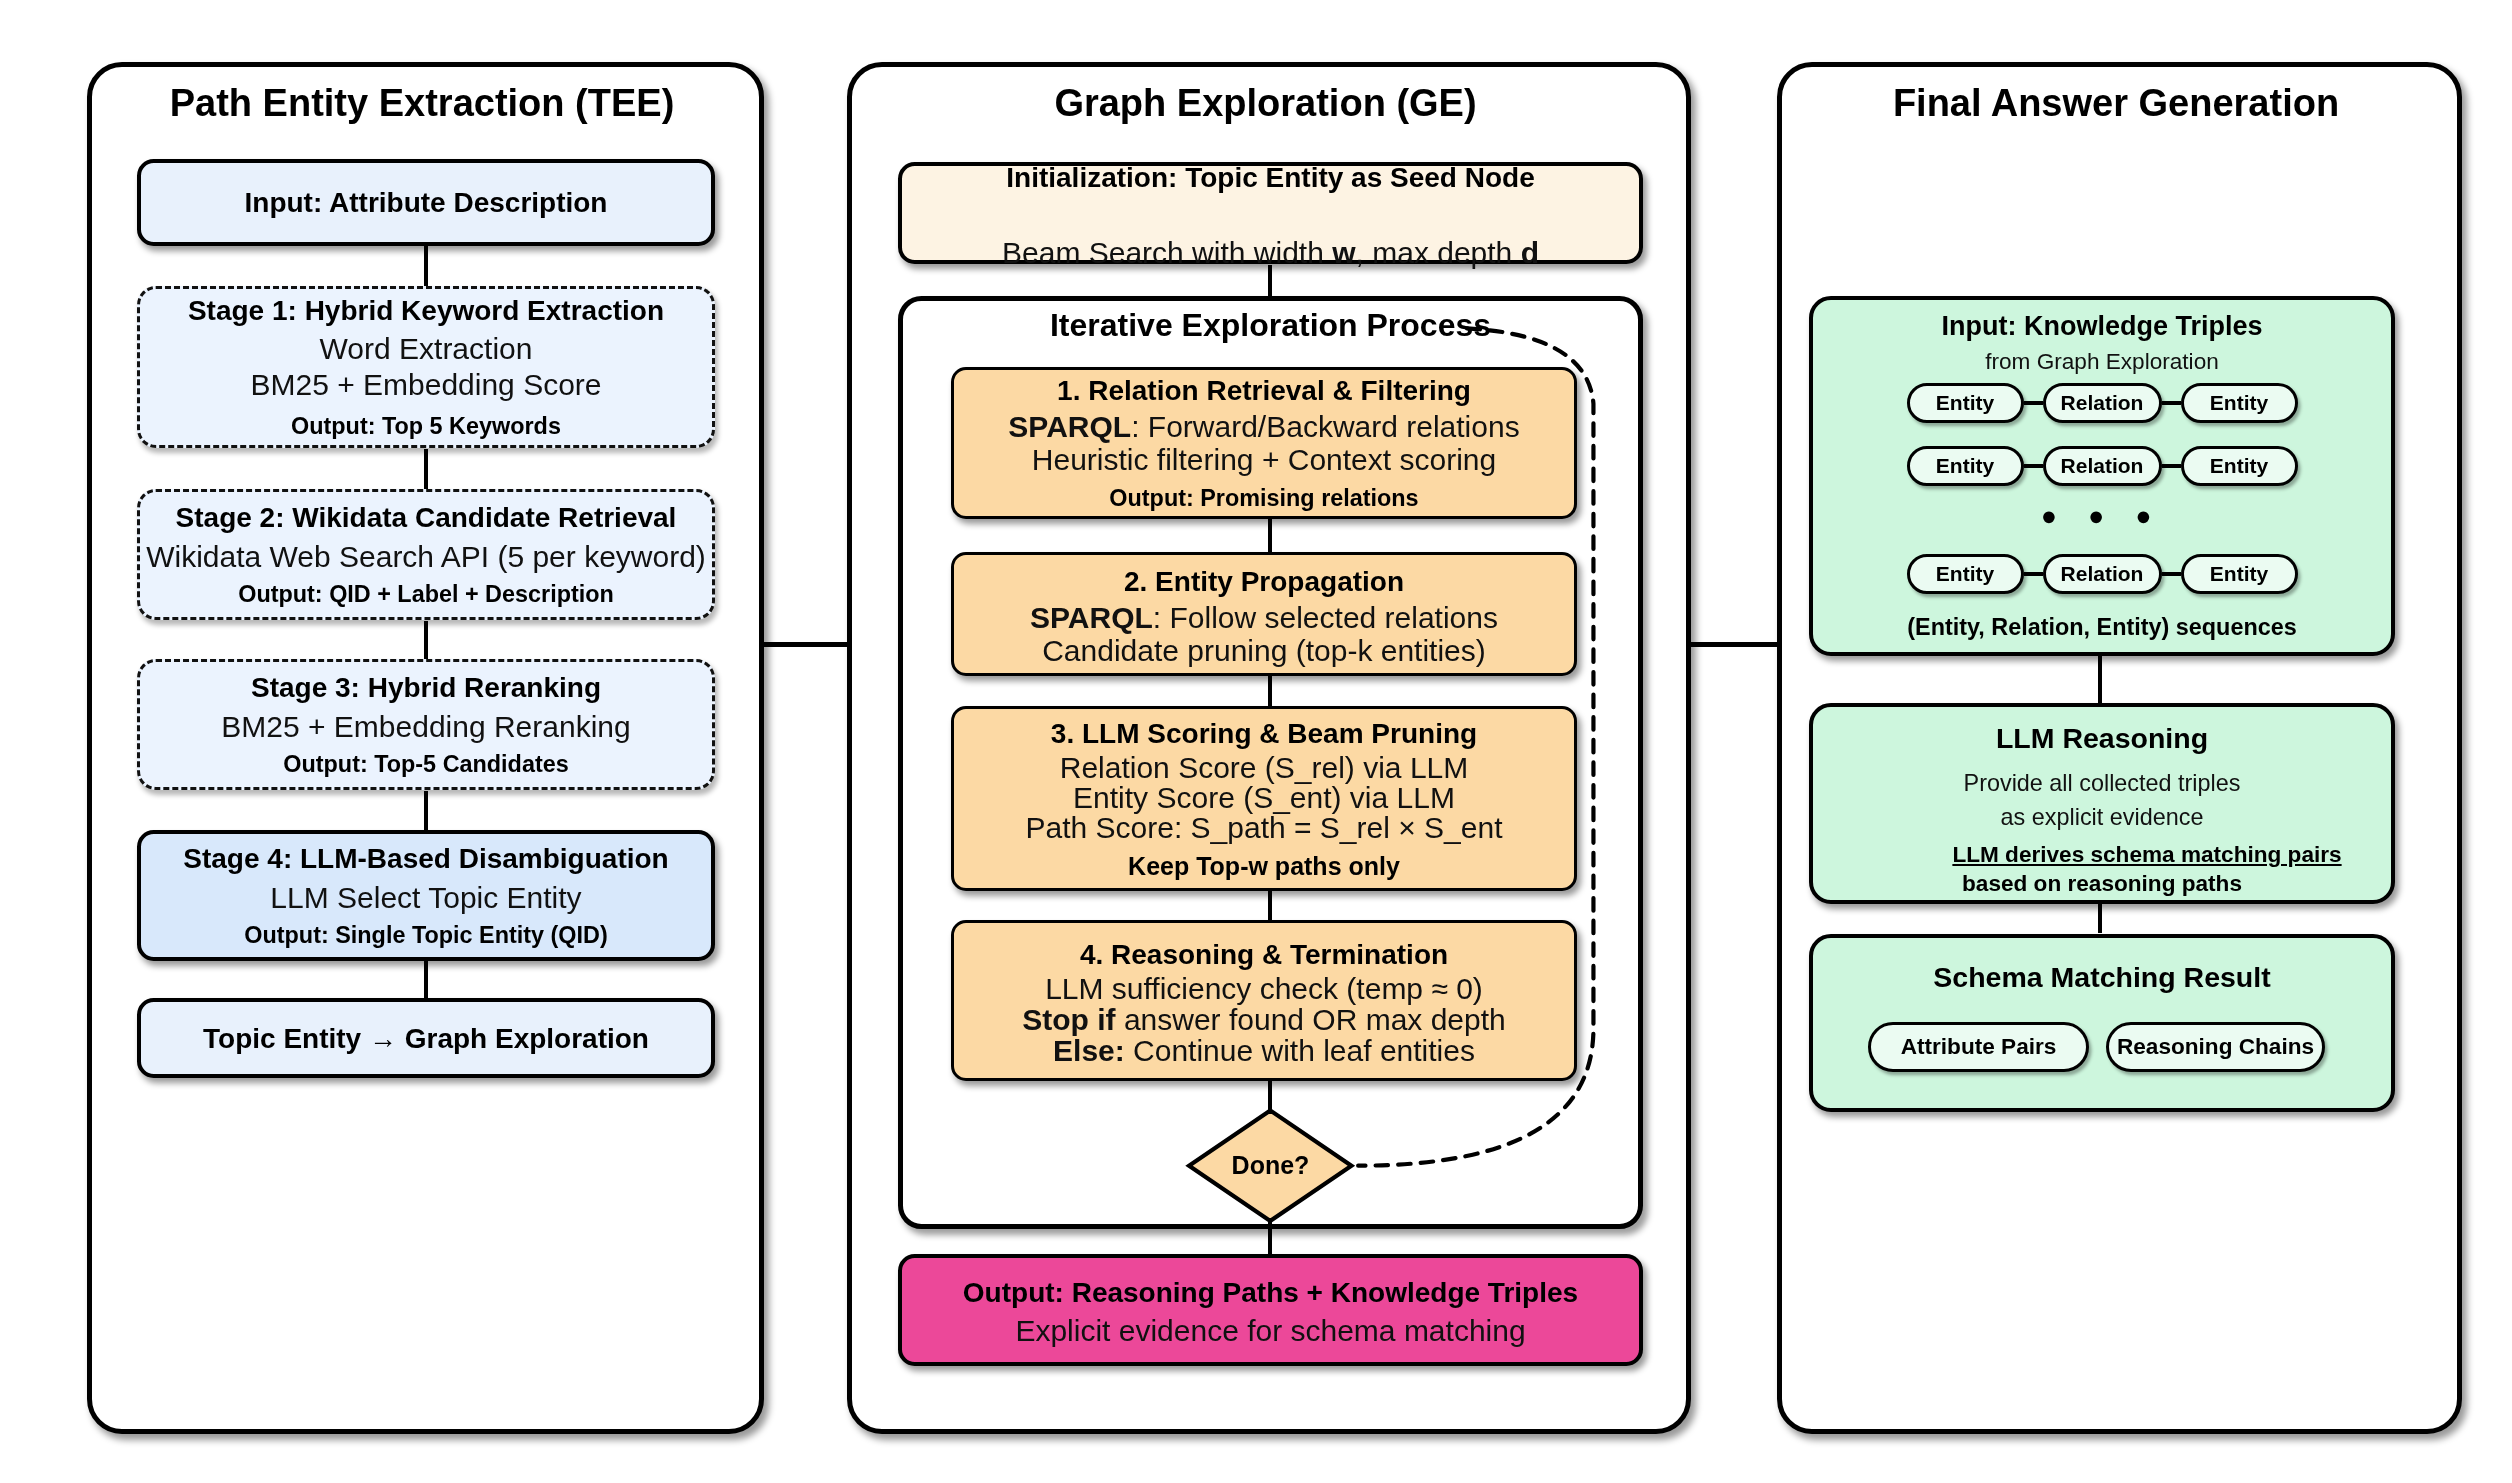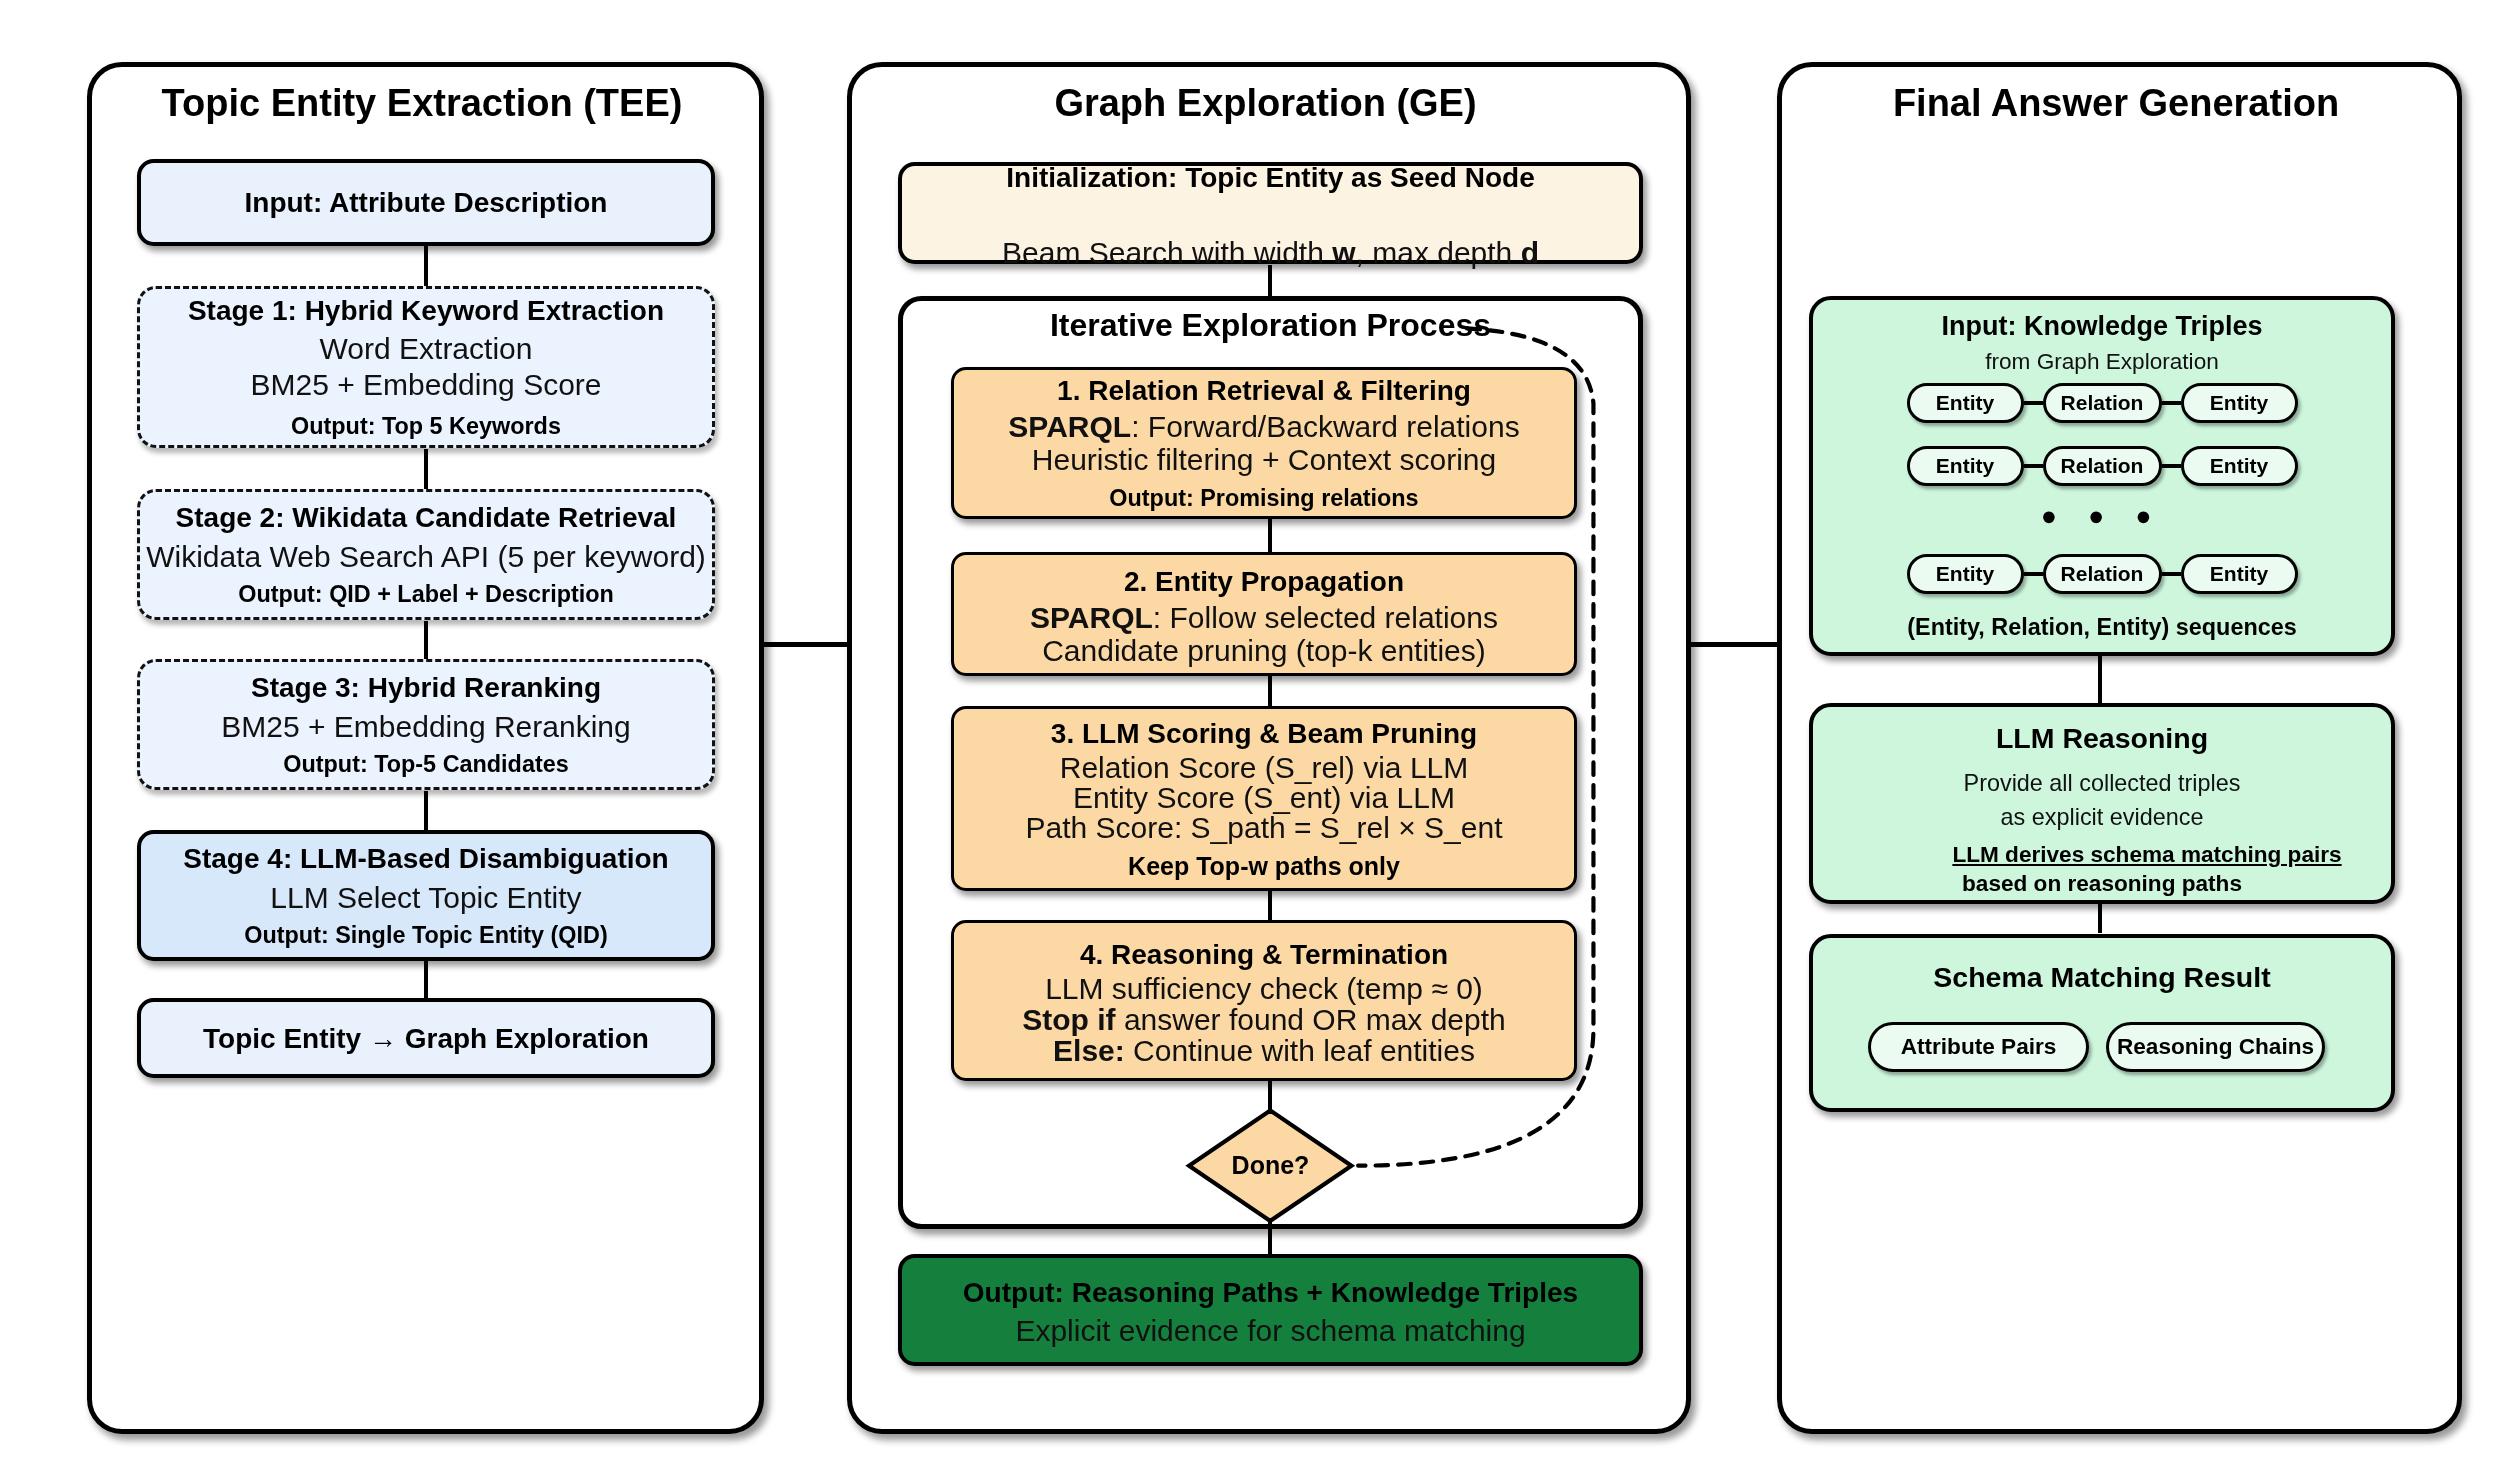--- a/index.html
+++ b/index.html
@@ -23,35 +23,35 @@
   .pill{border:3.3px solid #000;border-radius:23.4px;background:#ebfbf2;
     display:flex;align-items:center;justify-content:center;font-weight:700;
     box-shadow:2.5px 3.3px 3.3px rgba(0,0,0,0.32);box-sizing:border-box;}
   .triple-row{position:absolute;display:flex;align-items:center;justify-content:center;}
   .pillconn{width:19px;height:3.3px;background:#000;}
   .blue{background:#e8f1fc;}
   .bluelight{background:#ebf3fe;border-radius:19px;}
   .bluedark{background:#d8e8fb;}
   .orange{background:#fcd9a4;border-width:3.3px;}
   .cream{background:#fdf3e3;gap:41px;}
-  .creamlight{background:#15803d;}
+  .creamlight{background:#ec4899;}
   .done-text{position:absolute;font-size:25px;font-weight:700;text-align:center;}
   svg{position:absolute;left:0;top:0;}
 </style>
 </head>
 <body>
 
 <div class="canvas">
 
   <div class="hline" style="left:754px;top:642px;width:97px;"></div>
   <div class="hline" style="left:1682px;top:642px;width:99px;"></div>
 
   <section class="panel" style="left:87px;top:62px;width:667px;height:1362px;">
   </section>
-  <div class="panel-title" style="left:87px;top:79px;width:670px;">Topic Entity Extraction (TEE)</div>
+  <div class="panel-title" style="left:87px;top:79px;width:670px;">Path Entity Extraction (TEE)</div>
 
   <div class="box blue" style="left:137px;top:159px;width:578px;height:87px;border-radius:16.7px;">
     <div class="t-title">Input: Attribute Description</div>
   </div>
 
   <div class="vline" style="left:424px;top:246px;height:40px;"></div>
 
   <div class="box bluelight dotted" style="left:137px;top:286px;width:578px;height:162px;">
     <div class="t-title">Stage 1: Hybrid Keyword Extraction</div>
     <div class="t-body">Word Extraction</div>

